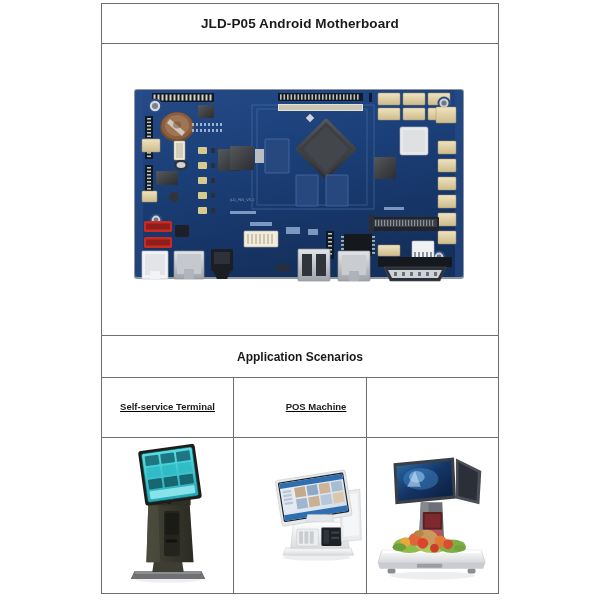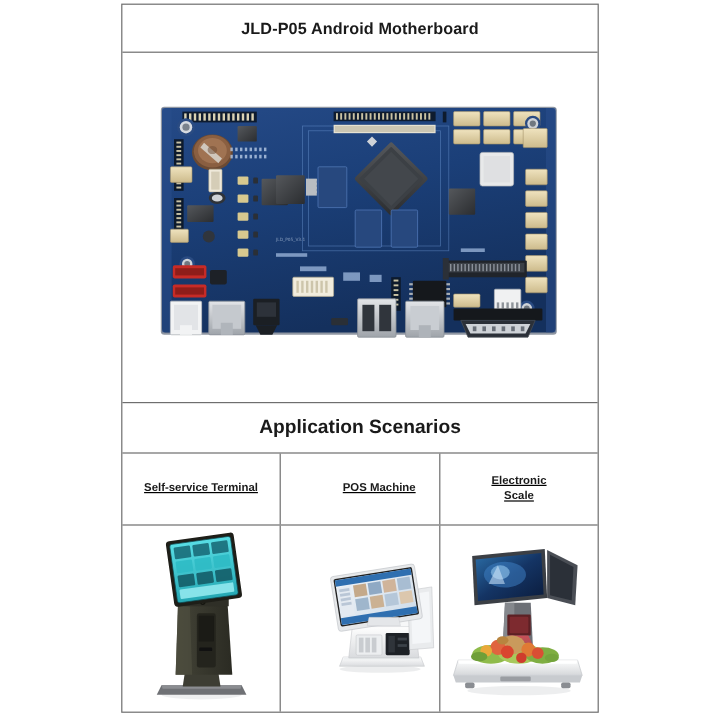--- a/index.html
+++ b/index.html
@@ -40,21 +40,21 @@
     position:relative;
     display:flex;align-items:center;justify-content:center;
     overflow:hidden;
   }
 
   .row-section{
     flex:0 0 41px;height:41px;
     border-bottom:1px solid #6e6e6e;
     display:flex;align-items:center;justify-content:center;
   }
-  .row-section span{font-size:16px;font-weight:bold;color:#1a1a1a;}
+  .row-section span{font-size:12px;font-weight:bold;color:#1a1a1a;}
 
   .row-heads{
     flex:0 0 59px;height:59px;
     border-bottom:1px solid #6e6e6e;
     display:flex;
     text-decoration:underline;
   }
   .row-imgs{
     flex:1 1 auto;
     display:flex;
@@ -527,26 +527,20 @@
       <span>Application Scenarios</span>
     </div>
 
     <div class="row-heads">
       <div class="col c1">
         <div class="hd">Self-service Terminal</div>
       </div>
       <div class="col c2">
         <div class="hd">POS Machine</div>
       </div>
-      <div class="col c3">
-        <div class="hd">
-          <div>Electronic</div>
-          <div>Scale</div>
-        </div>
-      </div>
     </div>
 
     <div class="row-imgs">
 
       <div class="col c1">
         <svg class="scene" viewBox="0 0 120 150" width="118" height="148">
           <defs>
             <linearGradient id="kioskBody" x1="0" y1="0" x2="1" y2="0">
               <stop offset="0" stop-color="#474739"></stop>
               <stop offset="0.35" stop-color="#3b3b30"></stop>

